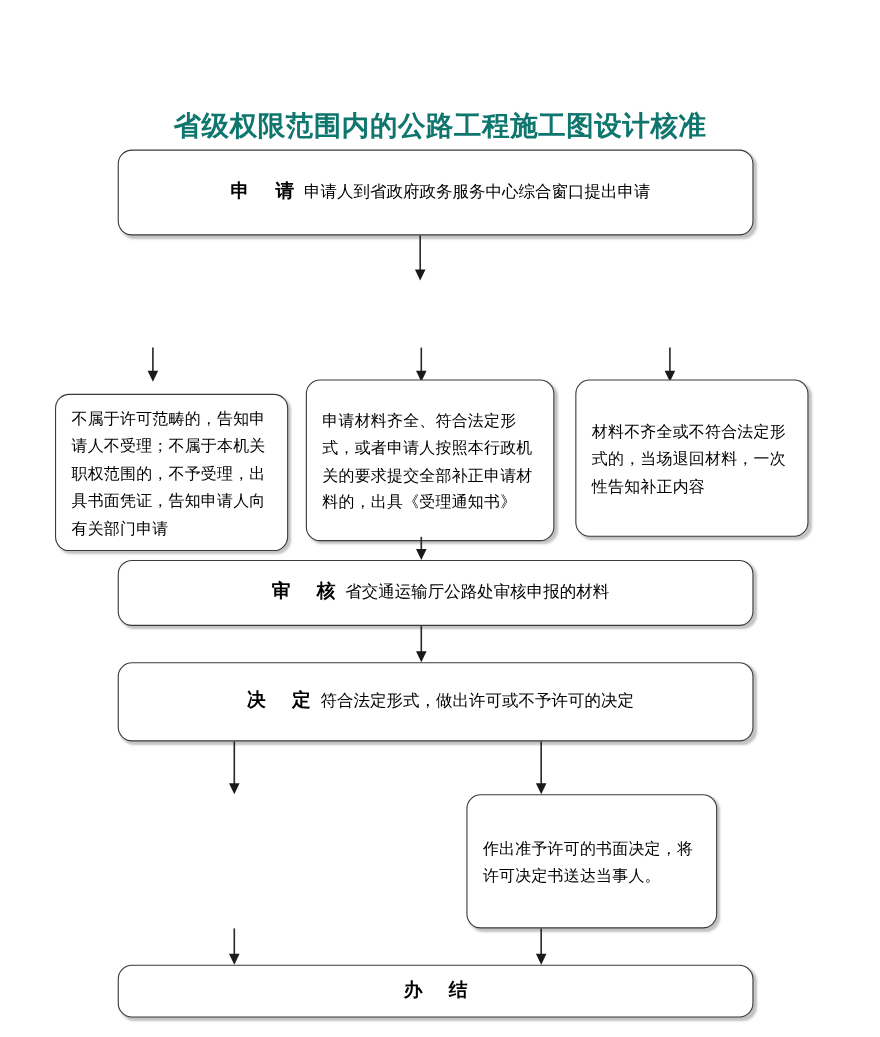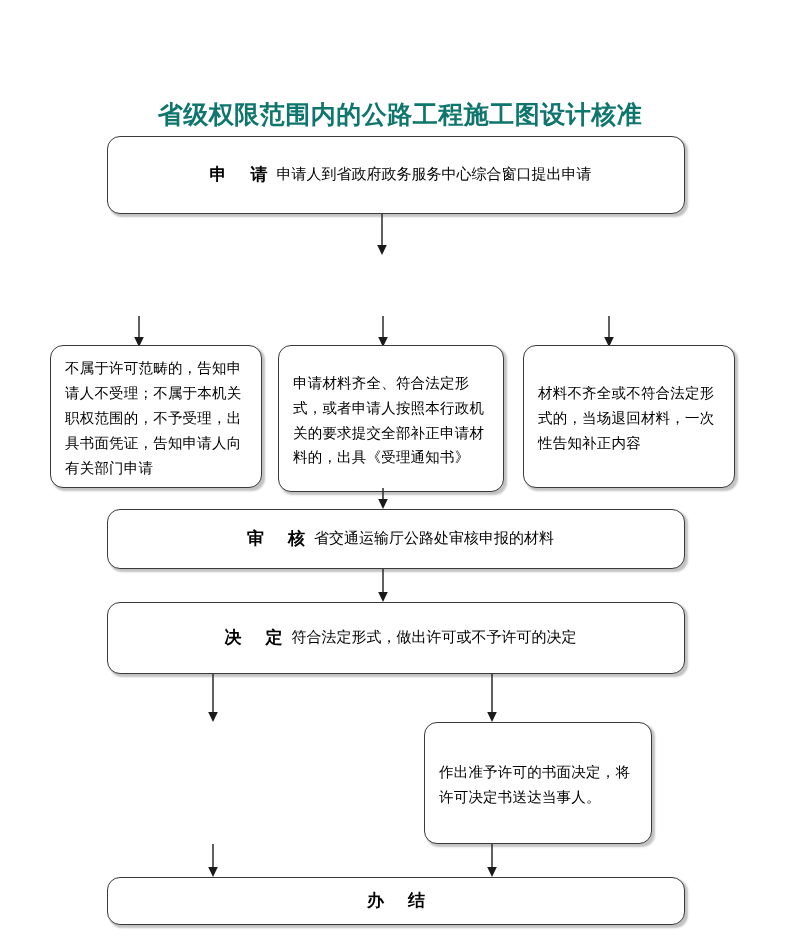--- a/index.html
+++ b/index.html
@@ -137,21 +137,21 @@
   <svg class="connector" style="left:375px; top:316px; width:16px; height:32px;" viewBox="0 0 16 32">
     <line x1="8" y1="0" x2="8" y2="23"></line>
     <polygon points="8,31 3.2,21 12.8,21"></polygon>
   </svg>
 
   <svg class="connector" style="left:601px; top:316px; width:16px; height:32px;" viewBox="0 0 16 32">
     <line x1="8" y1="0" x2="8" y2="23"></line>
     <polygon points="8,31 3.2,21 12.8,21"></polygon>
   </svg>
 
-  <div class="node branch" style="left:50px; top:345px; width:212px; height:143px;">
+  <div class="node branch" style="left:50px; top:358px; width:212px; height:143px;">
     <div class="node-para">不属于许可范畴的，告知申请人不受理；不属于本机关职权范围的，不予受理，出具书面凭证，告知申请人向有关部门申请</div>
   </div>
 
   <div class="node branch wide" style="left:278px; top:345px; width:226px; height:147px;">
     <div class="node-para">申请材料齐全、符合法定形式，或者申请人按照本行政机关的要求提交全部补正申请材料的，出具《受理通知书》</div>
   </div>
 
   <div class="node branch" style="left:523px; top:345px; width:212px; height:143px;">
     <div class="node-para">材料不齐全或不符合法定形式的，当场退回材料，一次性告知补正内容</div>
   </div>

